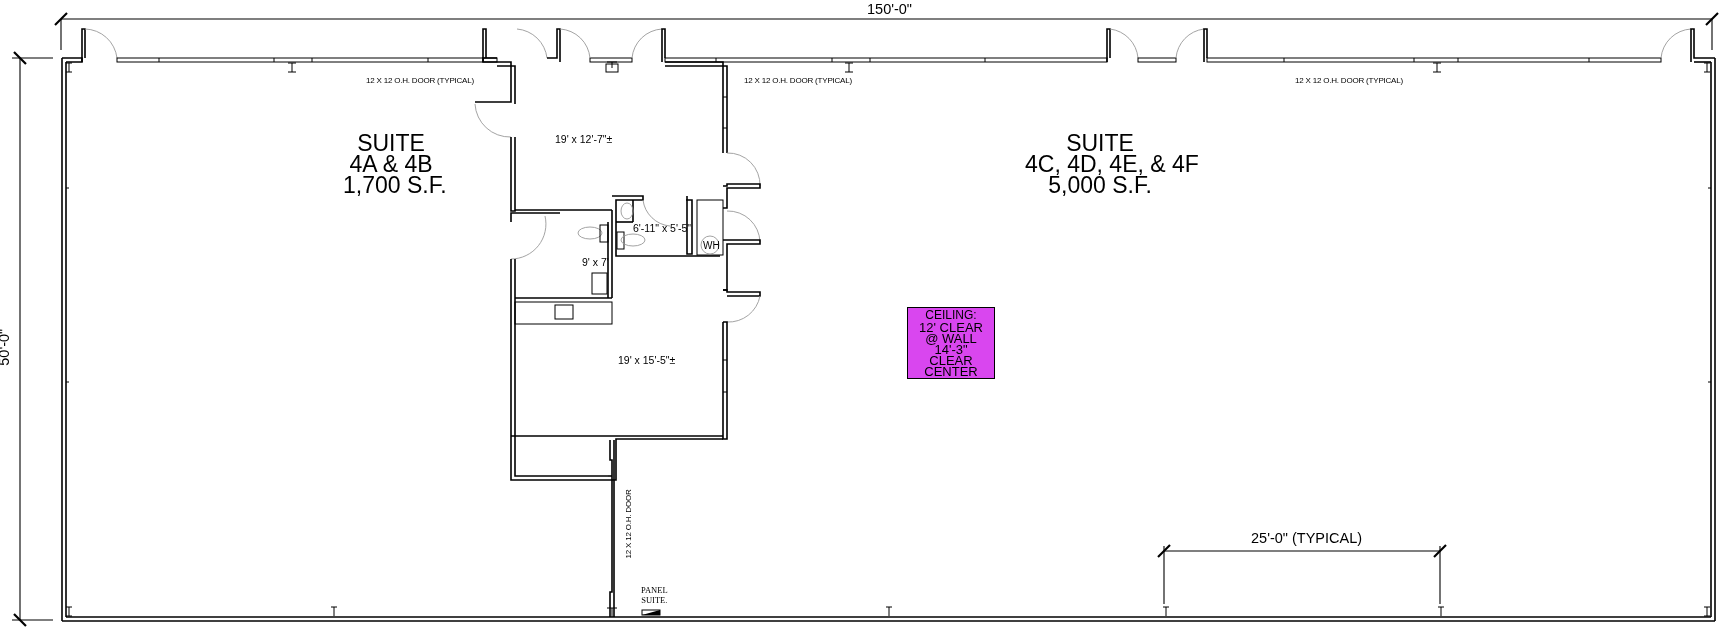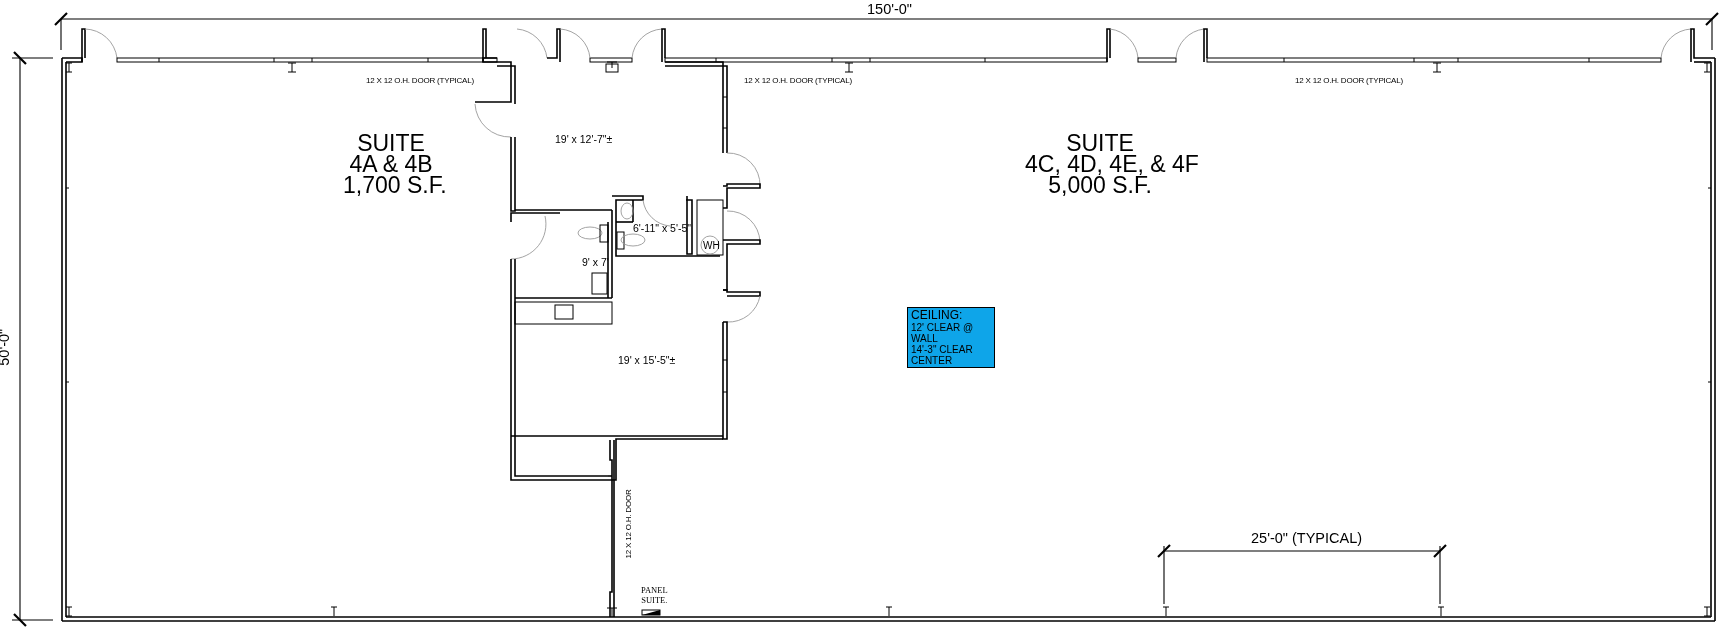--- a/index.html
+++ b/index.html
@@ -8,23 +8,23 @@
   .wall { fill: none; stroke: #000; stroke-width: 1.6; }
   .thin { fill: none; stroke: #000; stroke-width: 1; }
   .swing { fill: none; stroke: #999; stroke-width: 0.9; }
   .dim { fill: none; stroke: #000; stroke-width: 1.1; }
   .tick { stroke: #000; stroke-width: 2.2; }
   .lbl { position: absolute; color: #000; white-space: nowrap; line-height: 1; }
   .suite { font-size: 23px; text-align: center; line-height: 21px; }
   .small { font-size: 8px; letter-spacing: -0.2px; }
   .room { font-size: 10.5px; }
   .dimtxt { font-size: 14.5px; }
-  .ceiling { position: absolute; border: 1.2px solid #000; background: #0ea5e9; padding: 1px 3px; }
+  .ceiling { position: absolute; border: 1.2px solid #000; background: #d946ef; text-align: center; padding: 1px 3px; }
   .ceiling .h { font-size: 12px; line-height: 13px; }
-  .ceiling .s { font-size: 10px; line-height: 11px; }
+  .ceiling .s { font-size: 13px; line-height: 11px; }
 </style>
 </head>
 <body>
 
 <svg width="1730" height="630" viewBox="0 0 1730 630" xmlns="http://www.w3.org/2000/svg">
 
   <g>
     <line class="dim" x1="61" y1="19" x2="1712" y2="19"></line>
     <line class="dim" x1="61" y1="19" x2="61" y2="50"></line>
     <line class="dim" x1="1712" y1="19" x2="1712" y2="50"></line>

